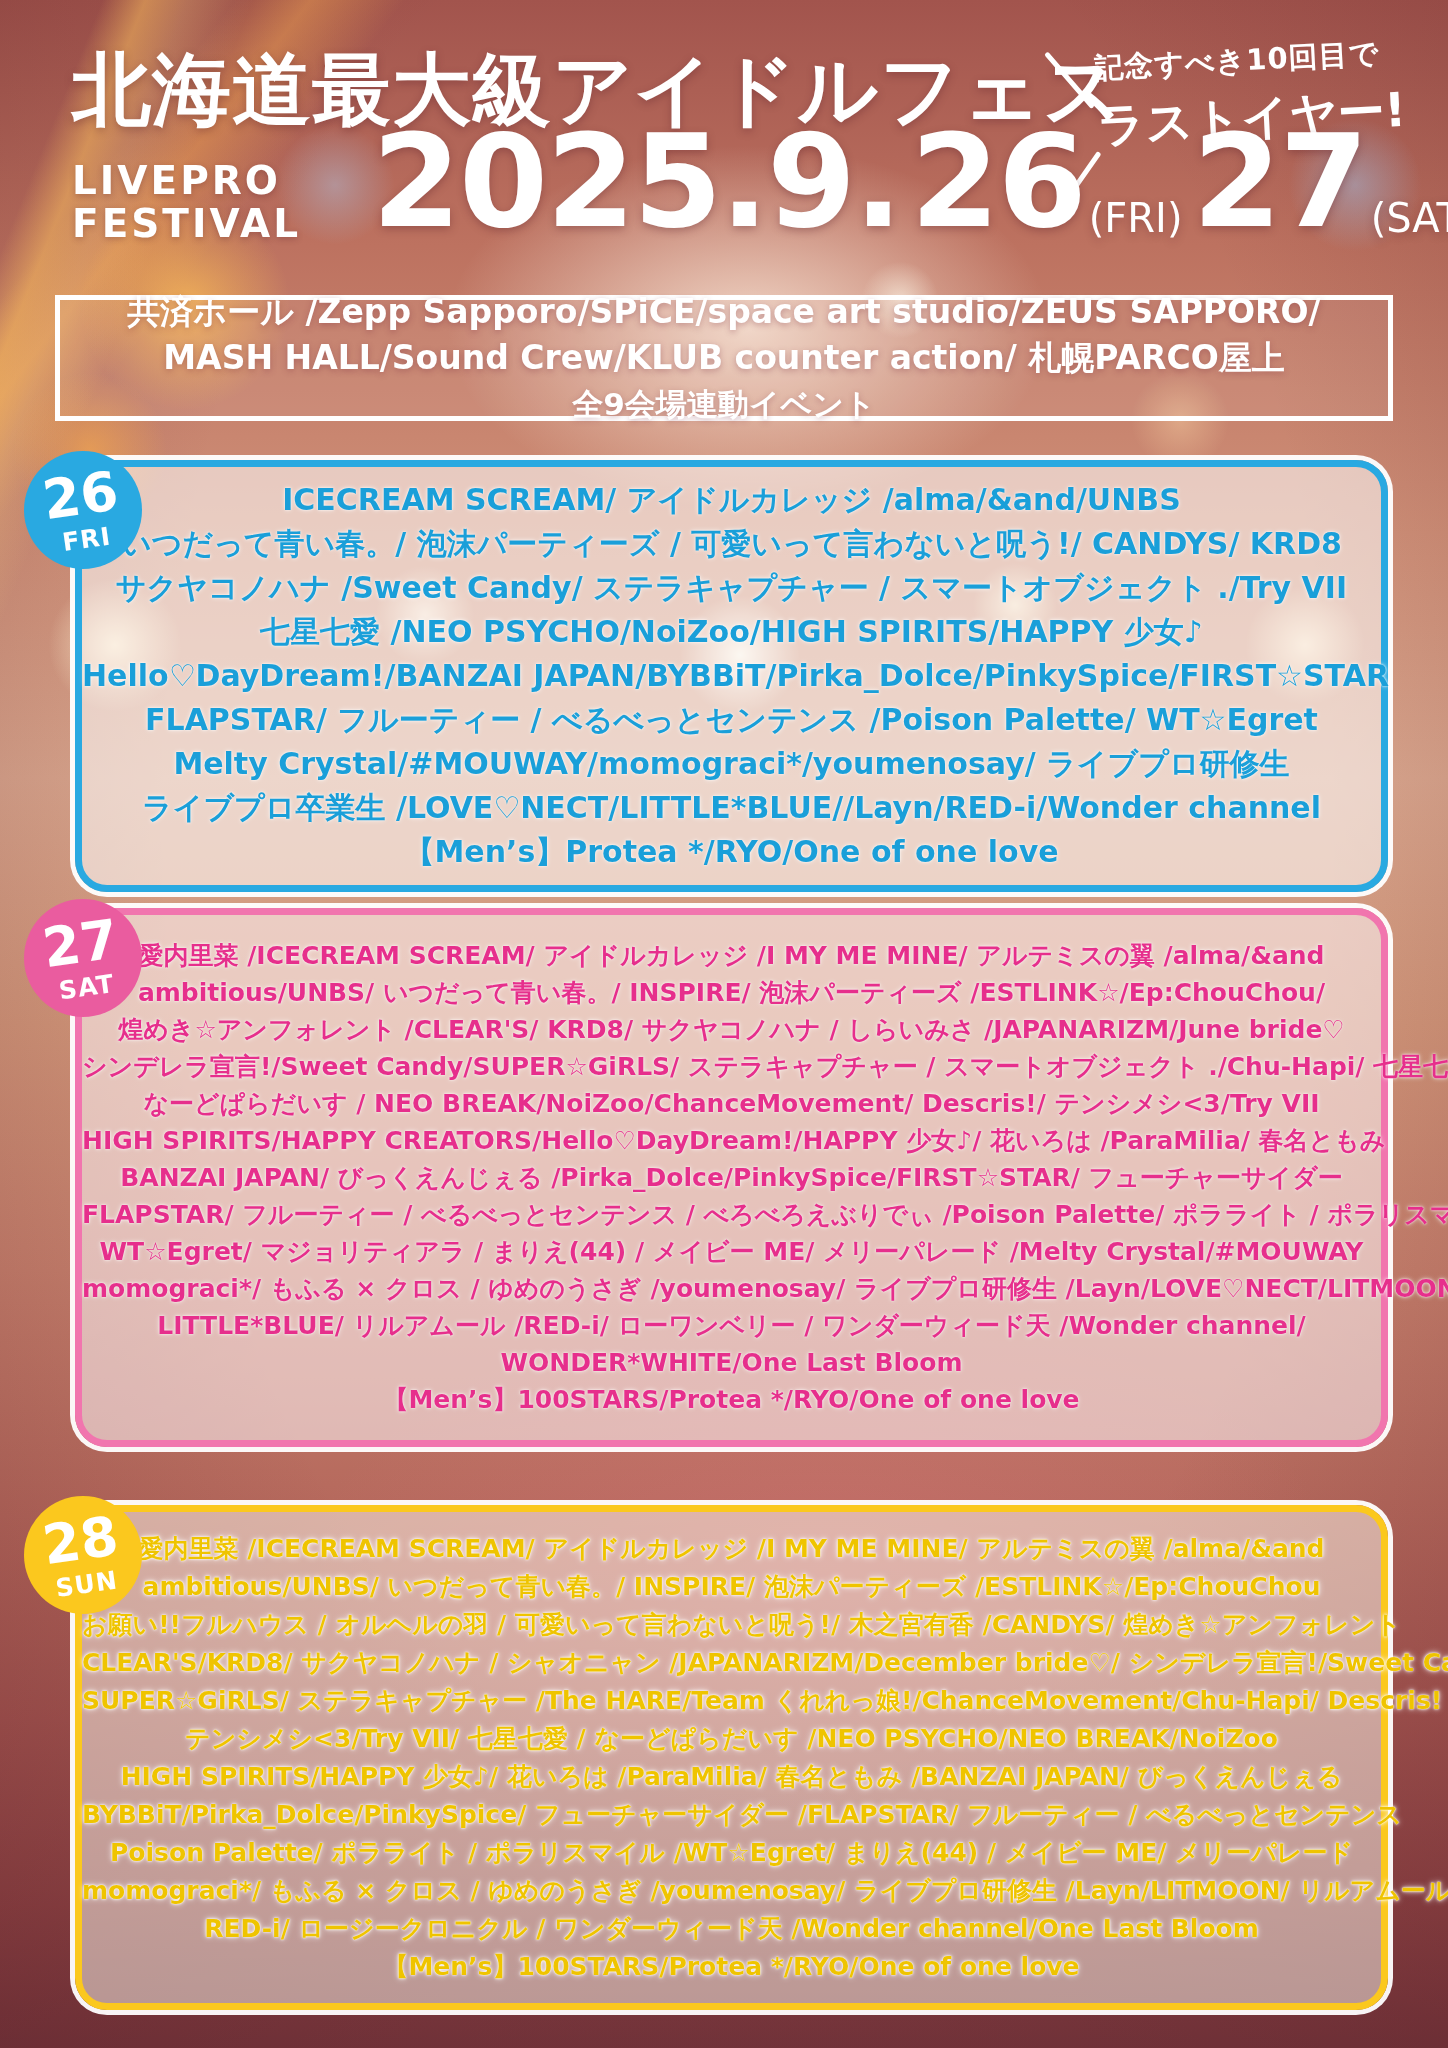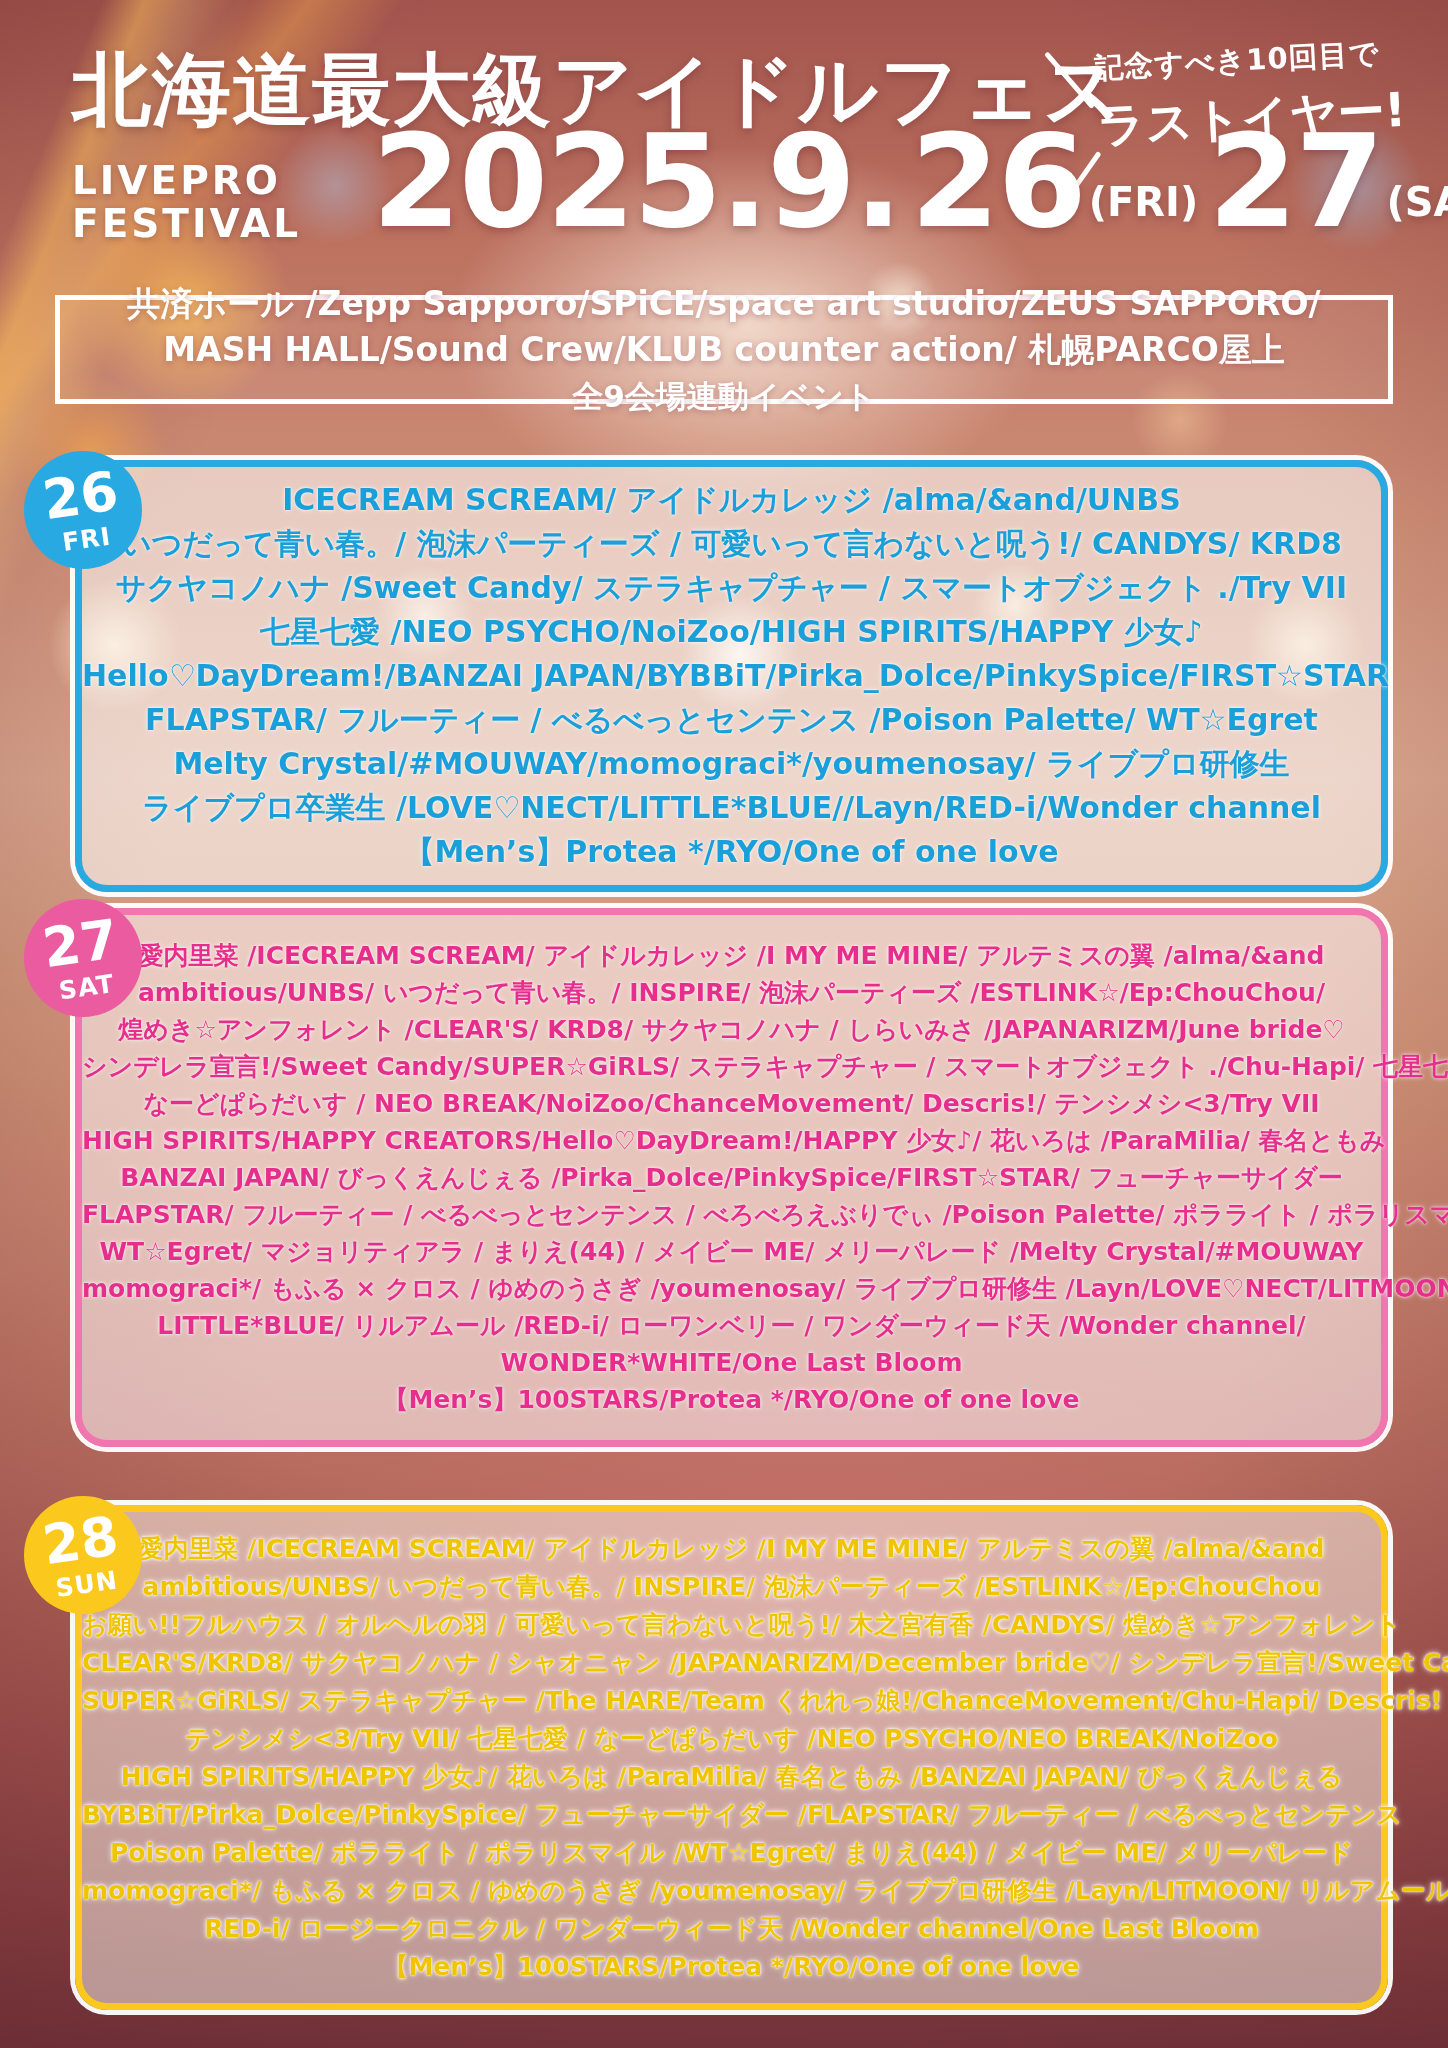--- a/index.html
+++ b/index.html
@@ -43,24 +43,24 @@
   .logo{
     position:absolute;left:72px;top:160px;color:#fff;font-size:39px;font-weight:900;
     letter-spacing:3px;line-height:1.1;text-shadow:0 2px 6px rgba(90,30,40,.3);
   }
   .date-row{
     position:absolute;left:372px;top:118px;display:flex;align-items:flex-end;
     color:#fff;text-shadow:0 3px 8px rgba(90,30,40,.35);white-space:nowrap;
   }
   .date-big{font-size:128px;font-weight:900;line-height:1;letter-spacing:-2px;}
   .date-day{font-size:128px;font-weight:900;line-height:1;margin-left:10px;letter-spacing:-2px;}
-  .date-dow{font-size:40px;font-weight:700;line-height:1;margin:0 0 24px 4px;}
+  .date-dow{font-size:40px;font-weight:400;line-height:1;margin:0 0 8px 4px;}
   
   .venue-box{
-    position:absolute;left:55px;top:295px;width:1338px;height:109px;
+    position:absolute;left:55px;top:295px;width:1338px;height:126px;
     border:5px solid #fff;background:rgba(255,255,255,.07);
     display:flex;flex-direction:column;justify-content:center;align-items:center;
     color:#fff;text-align:right;box-sizing:border-box;
     text-shadow:0 2px 6px rgba(120,40,60,.35);
   }
   .venue-line{font-size:33px;font-weight:900;line-height:46px;white-space:nowrap;}
   .venue-line-small{font-size:31px;}
   
   .day-box{
     position:absolute;left:75px;width:1313px;box-sizing:border-box;

